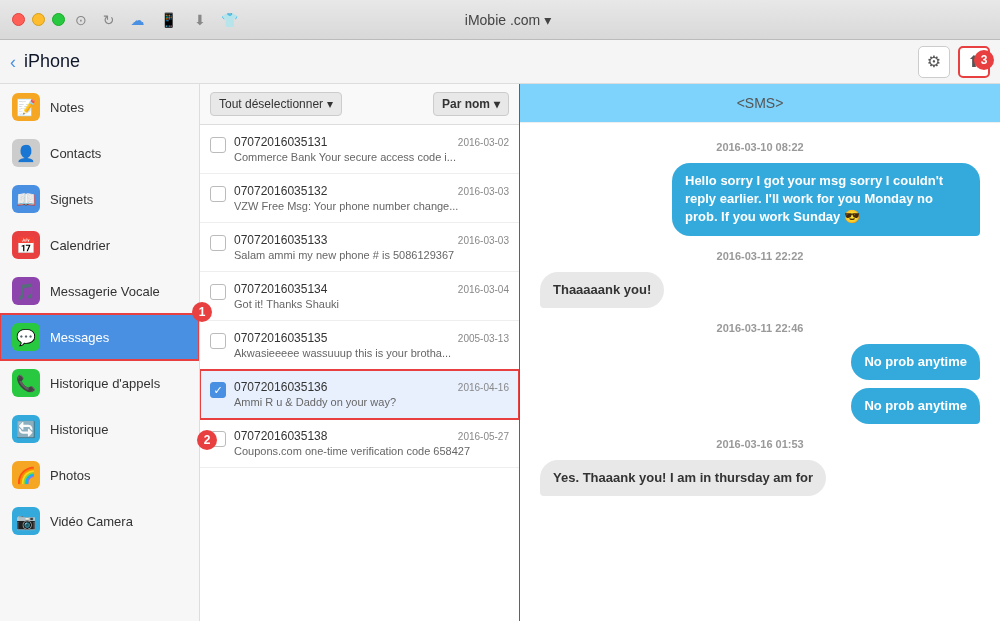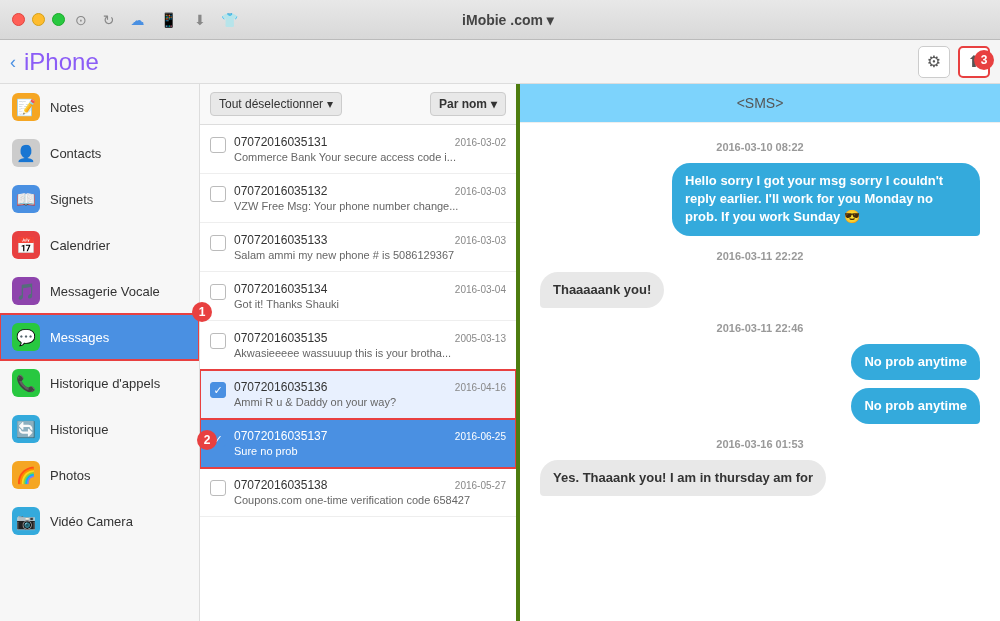--- a/index.html
+++ b/index.html
@@ -36,21 +36,21 @@
       display: flex;
       gap: 16px;
     }
     .title-icon {
       color: #888;
       font-size: 14px;
     }
     .title-text {
       font-size: 14px;
       color: #444;
-      font-weight: 700;
+      font-weight: 400;
       margin-left: 16px;
     }
 
     
     .app-body {
       display: flex;
       flex-direction: column;
       height: 581px;
     }
 
@@ -71,23 +71,23 @@
       font-size: 14px;
       cursor: pointer;
       gap: 4px;
     }
     .back-chevron {
       font-size: 18px;
       color: #4a90e2;
       line-height: 1;
     }
     .nav-title {
-      font-size: 24px;
+      font-size: 18px;
       font-weight: 500;
-      color: #8b5cf6;
+      color: #0f172a;
       margin-left: 8px;
     }
     .nav-actions {
       position: absolute;
       right: 10px;
       display: flex;
       gap: 8px;
       align-items: center;
     }
     .nav-btn {
@@ -147,21 +147,21 @@
       flex-shrink: 0;
     }
     .sidebar-label {
       font-size: 13px;
       color: #333;
     }
 
     
     .list-panel {
       width: 320px;
-      border-right: 4px solid #4d7c0f;
+      border-right: 1px solid #4d7c0f;
       display: flex;
       flex-direction: column;
       flex-shrink: 0;
       background: #fff;
     }
     .list-header {
       display: flex;
       align-items: center;
       padding: 8px 10px;
       border-bottom: 1px solid #ddd;
@@ -530,30 +530,20 @@
             <div class="checkbox checked"></div>
             <div class="item-content">
               <div class="item-top">
                 <span class="item-number">07072016035136</span>
                 <span class="item-date">2016-04-16</span>
               </div>
               <div class="item-preview">Ammi R u &amp; Daddy on your way?</div>
             </div>
           </div>
 
-          <div class="list-item selected highlight-border-row">
-            <div class="checkbox checked"></div>
-            <div class="item-content">
-              <div class="item-top">
-                <span class="item-number">07072016035137</span>
-                <span class="item-date">2016-06-25</span>
-              </div>
-              <div class="item-preview">Sure no prob</div>
-            </div>
-          </div>
 
           <div class="list-item">
             <div class="checkbox"></div>
             <div class="item-content">
               <div class="item-top">
                 <span class="item-number">07072016035138</span>
                 <span class="item-date">2016-05-27</span>
               </div>
               <div class="item-preview">Coupons.com one-time verification code 658427</div>
             </div>

